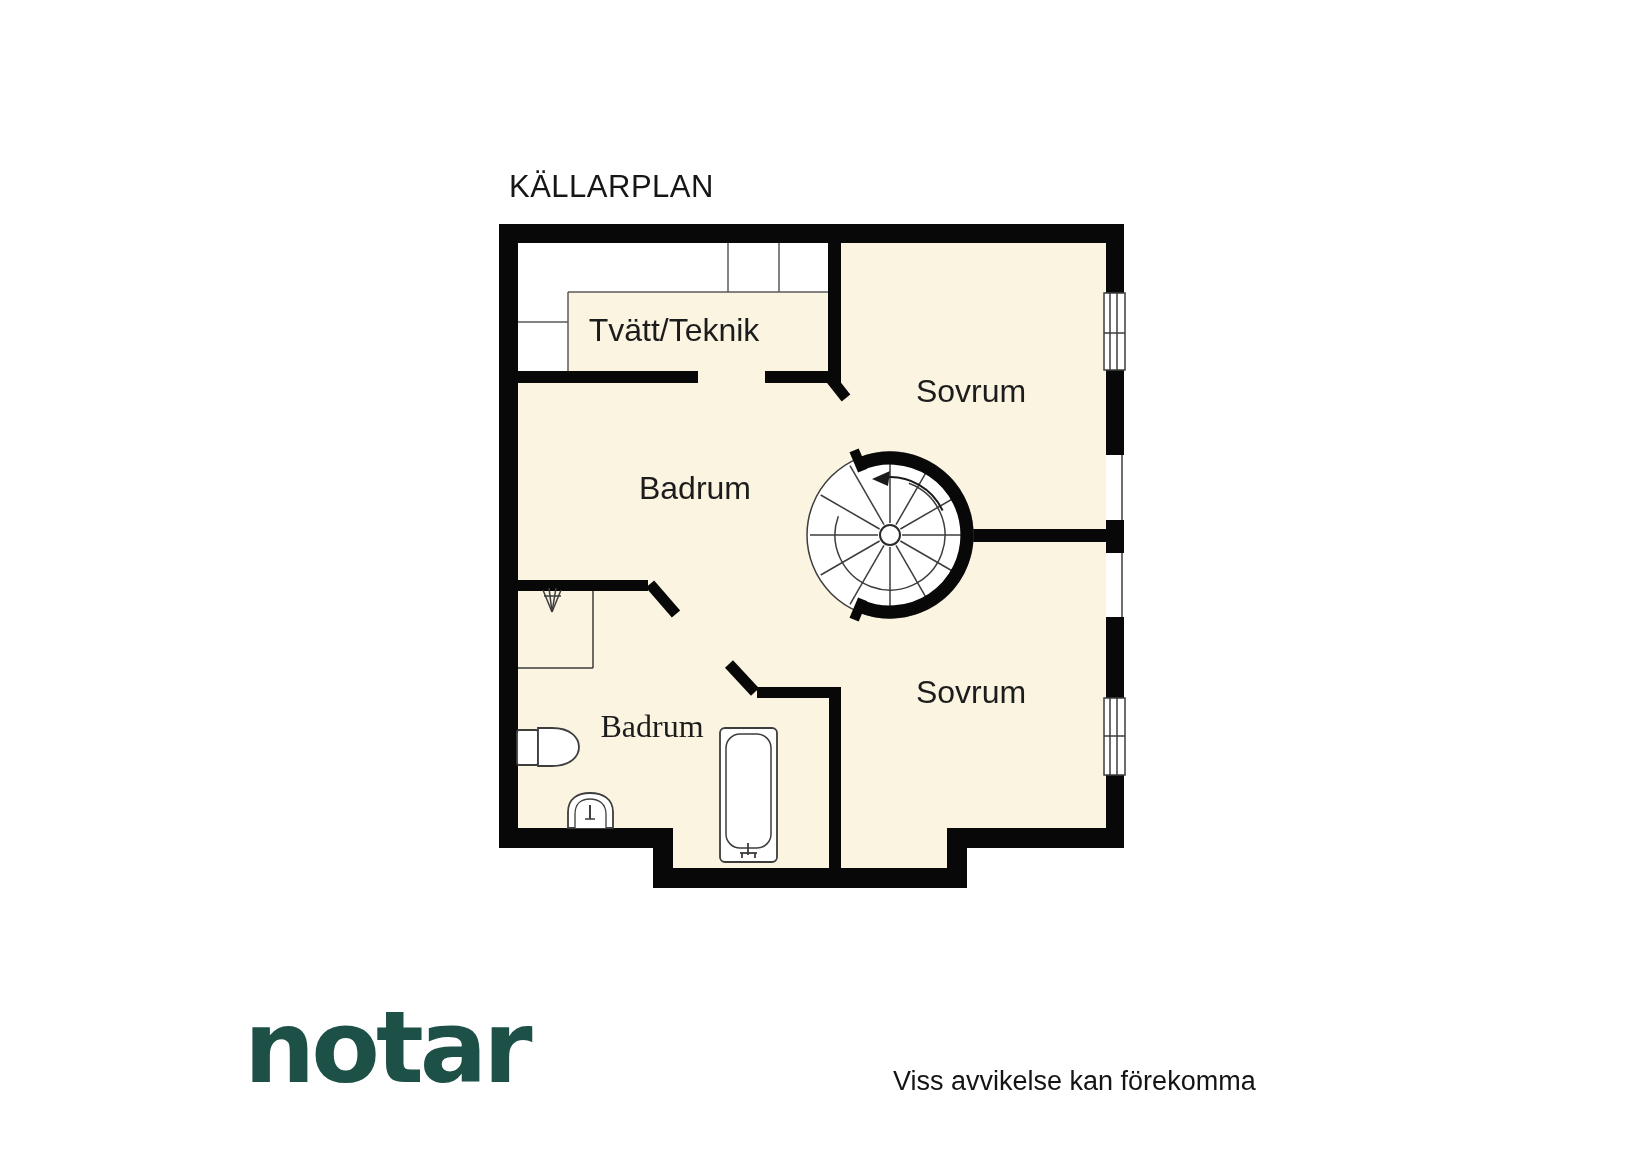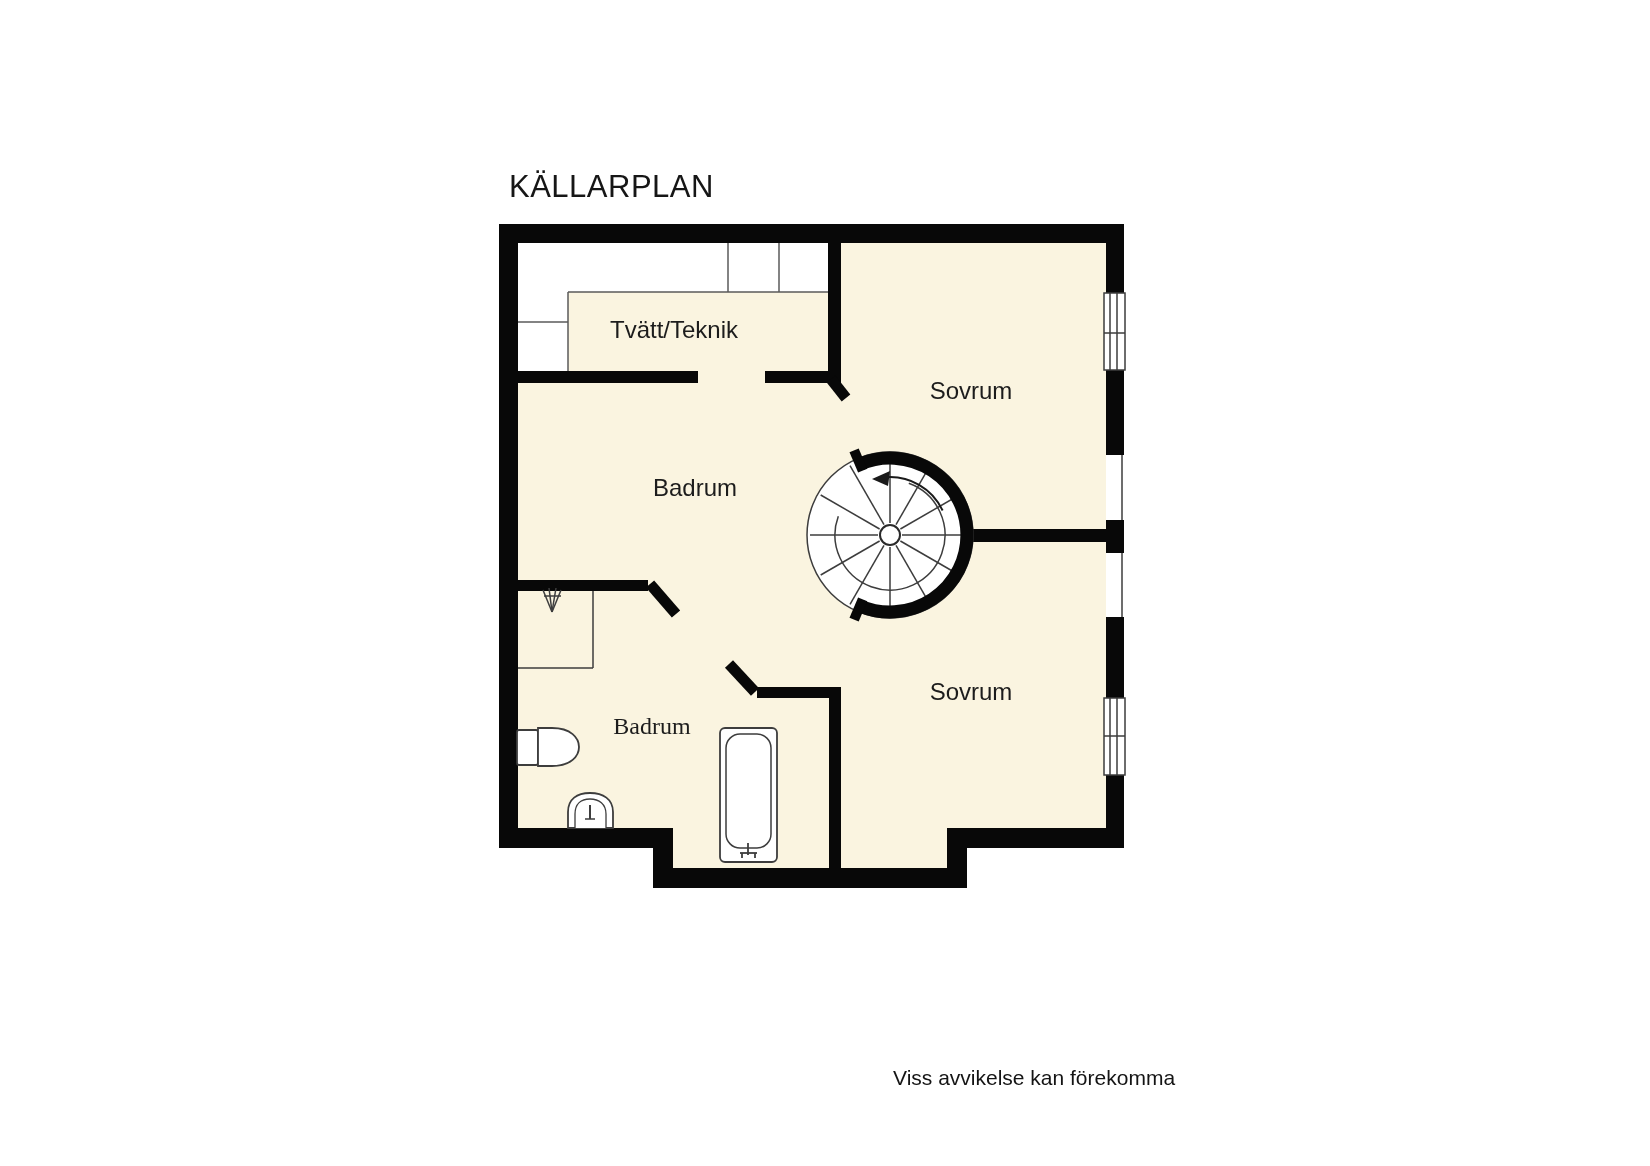--- a/index.html
+++ b/index.html
@@ -1,30 +1,30 @@
 <!DOCTYPE html>
 <html><head>
 <meta charset="utf-8">
 <style>
   html,body{margin:0;padding:0;background:#ffffff;}
   #stage{position:relative;width:1610px;height:1166px;background:#ffffff;overflow:hidden;
          font-family:"Liberation Sans", sans-serif;}
   #plan-svg{position:absolute;left:0;top:0;}
   .plan-title{position:absolute;left:509px;top:169px;font-size:31px;color:#161616;
               letter-spacing:0.5px;white-space:nowrap;}
-  .room-label{position:absolute;transform:translate(-50%,-50%);font-size:24px;color:#1c1c1c;
+  .room-label{position:absolute;transform:translate(-50%,-50%);font-size:32px;color:#1c1c1c;
               white-space:nowrap;}
   .lbl-tvatt{left:674px;top:330px;}
   .lbl-sovrum-top{left:971px;top:391px;}
   .lbl-lekrum{left:695px;top:488px;}
   .lbl-badrum{left:652px;top:726px;font-family:Liberation Serif, serif;}
   .lbl-sovrum-bottom{left:971px;top:692px;}
   .logo{position:absolute;left:244px;top:998px;font-size:100px;font-weight:bold;
         color:#1d5047;letter-spacing:-4px;line-height:1;font-family:"DejaVu Sans", sans-serif;}
-  .disclaimer{position:absolute;left:893px;top:1066px;font-size:21px;color:#141414;white-space:nowrap;}
+  .disclaimer{position:absolute;left:893px;top:1066px;font-size:27px;color:#141414;white-space:nowrap;}
 </style>
 </head>
 <body>
 
 <div id="stage">
 
   <svg id="plan-svg" width="1650" height="1166" viewBox="0 0 1650 1166">
 
     <g>
       <path d="M499,224 H1124 V848 H967 V888 H653 V848 H499 Z" fill="#080808"></path>
@@ -144,14 +144,15 @@
     </g>
   </svg>
 
   <div class="plan-title">KÄLLARPLAN</div>
   <div class="room-label lbl-tvatt">Tvätt/Teknik</div>
   <div class="room-label lbl-sovrum-top">Sovrum</div>
   <div class="room-label lbl-lekrum">Badrum</div>
   <div class="room-label lbl-badrum">Badrum</div>
   <div class="room-label lbl-sovrum-bottom">Sovrum</div>
 
+  <div class="logo">notar</div>
   <div class="disclaimer">Viss avvikelse kan förekomma</div>
 </div>
 
 </body></html>

